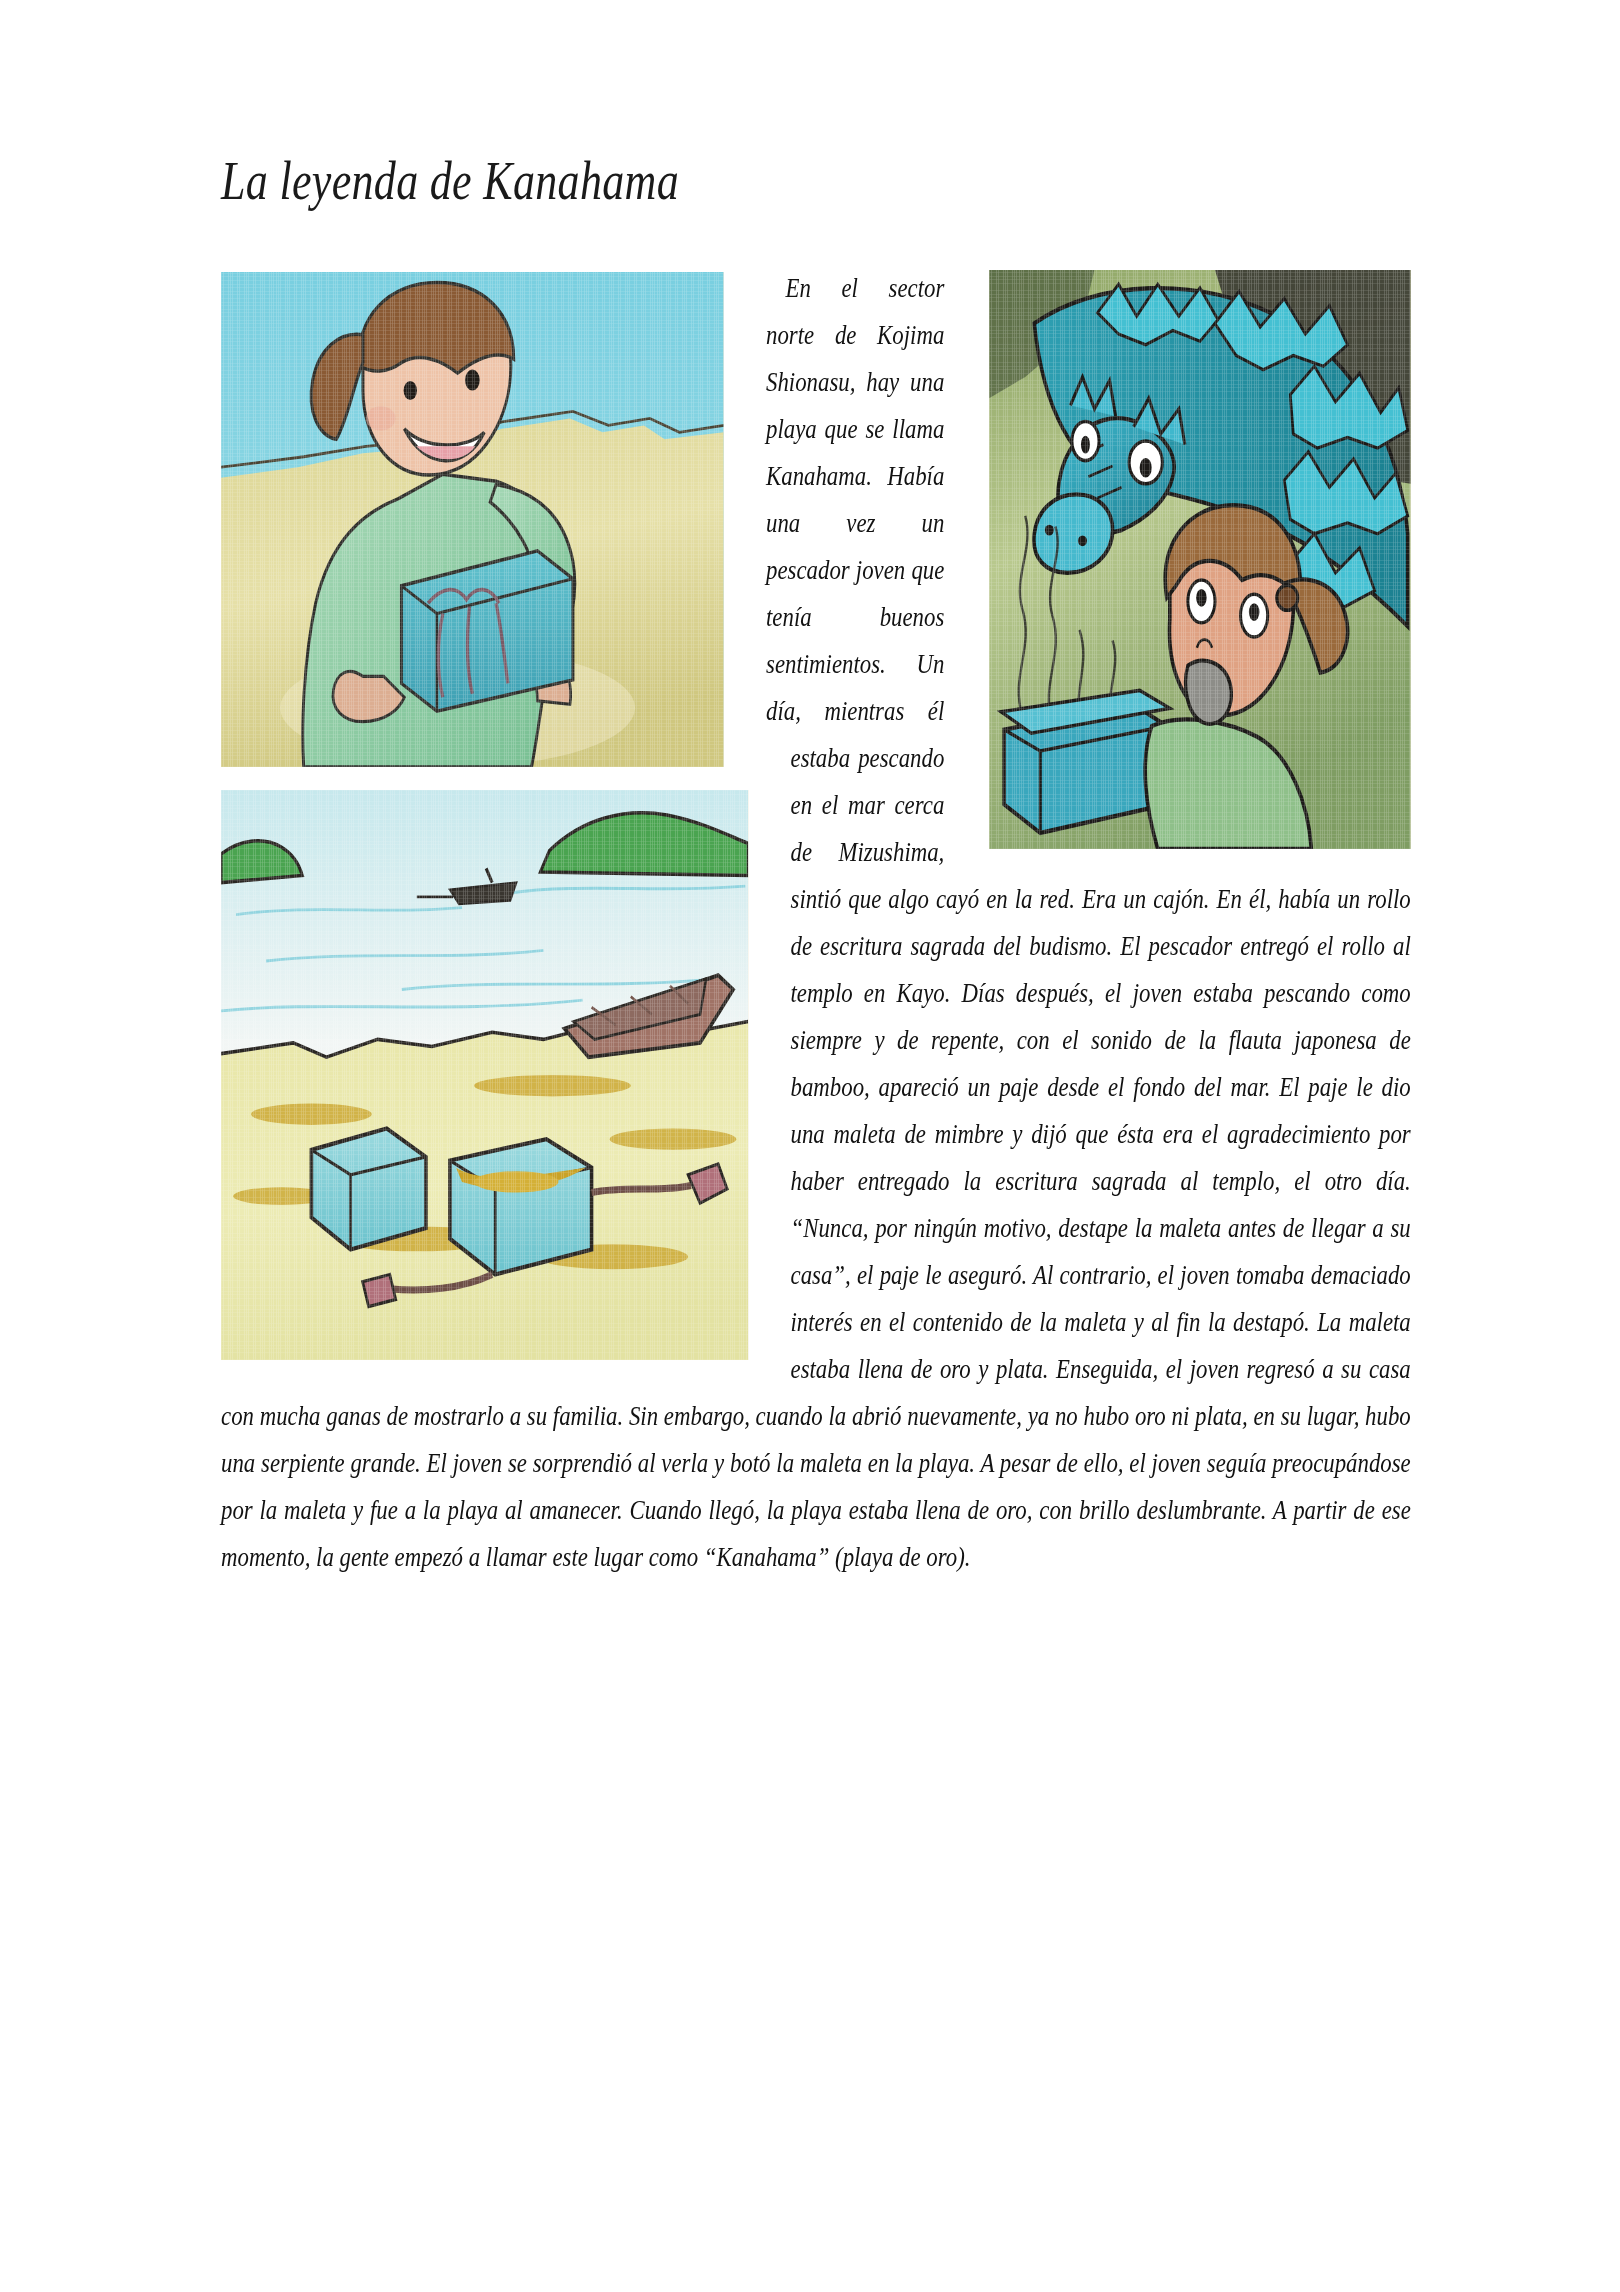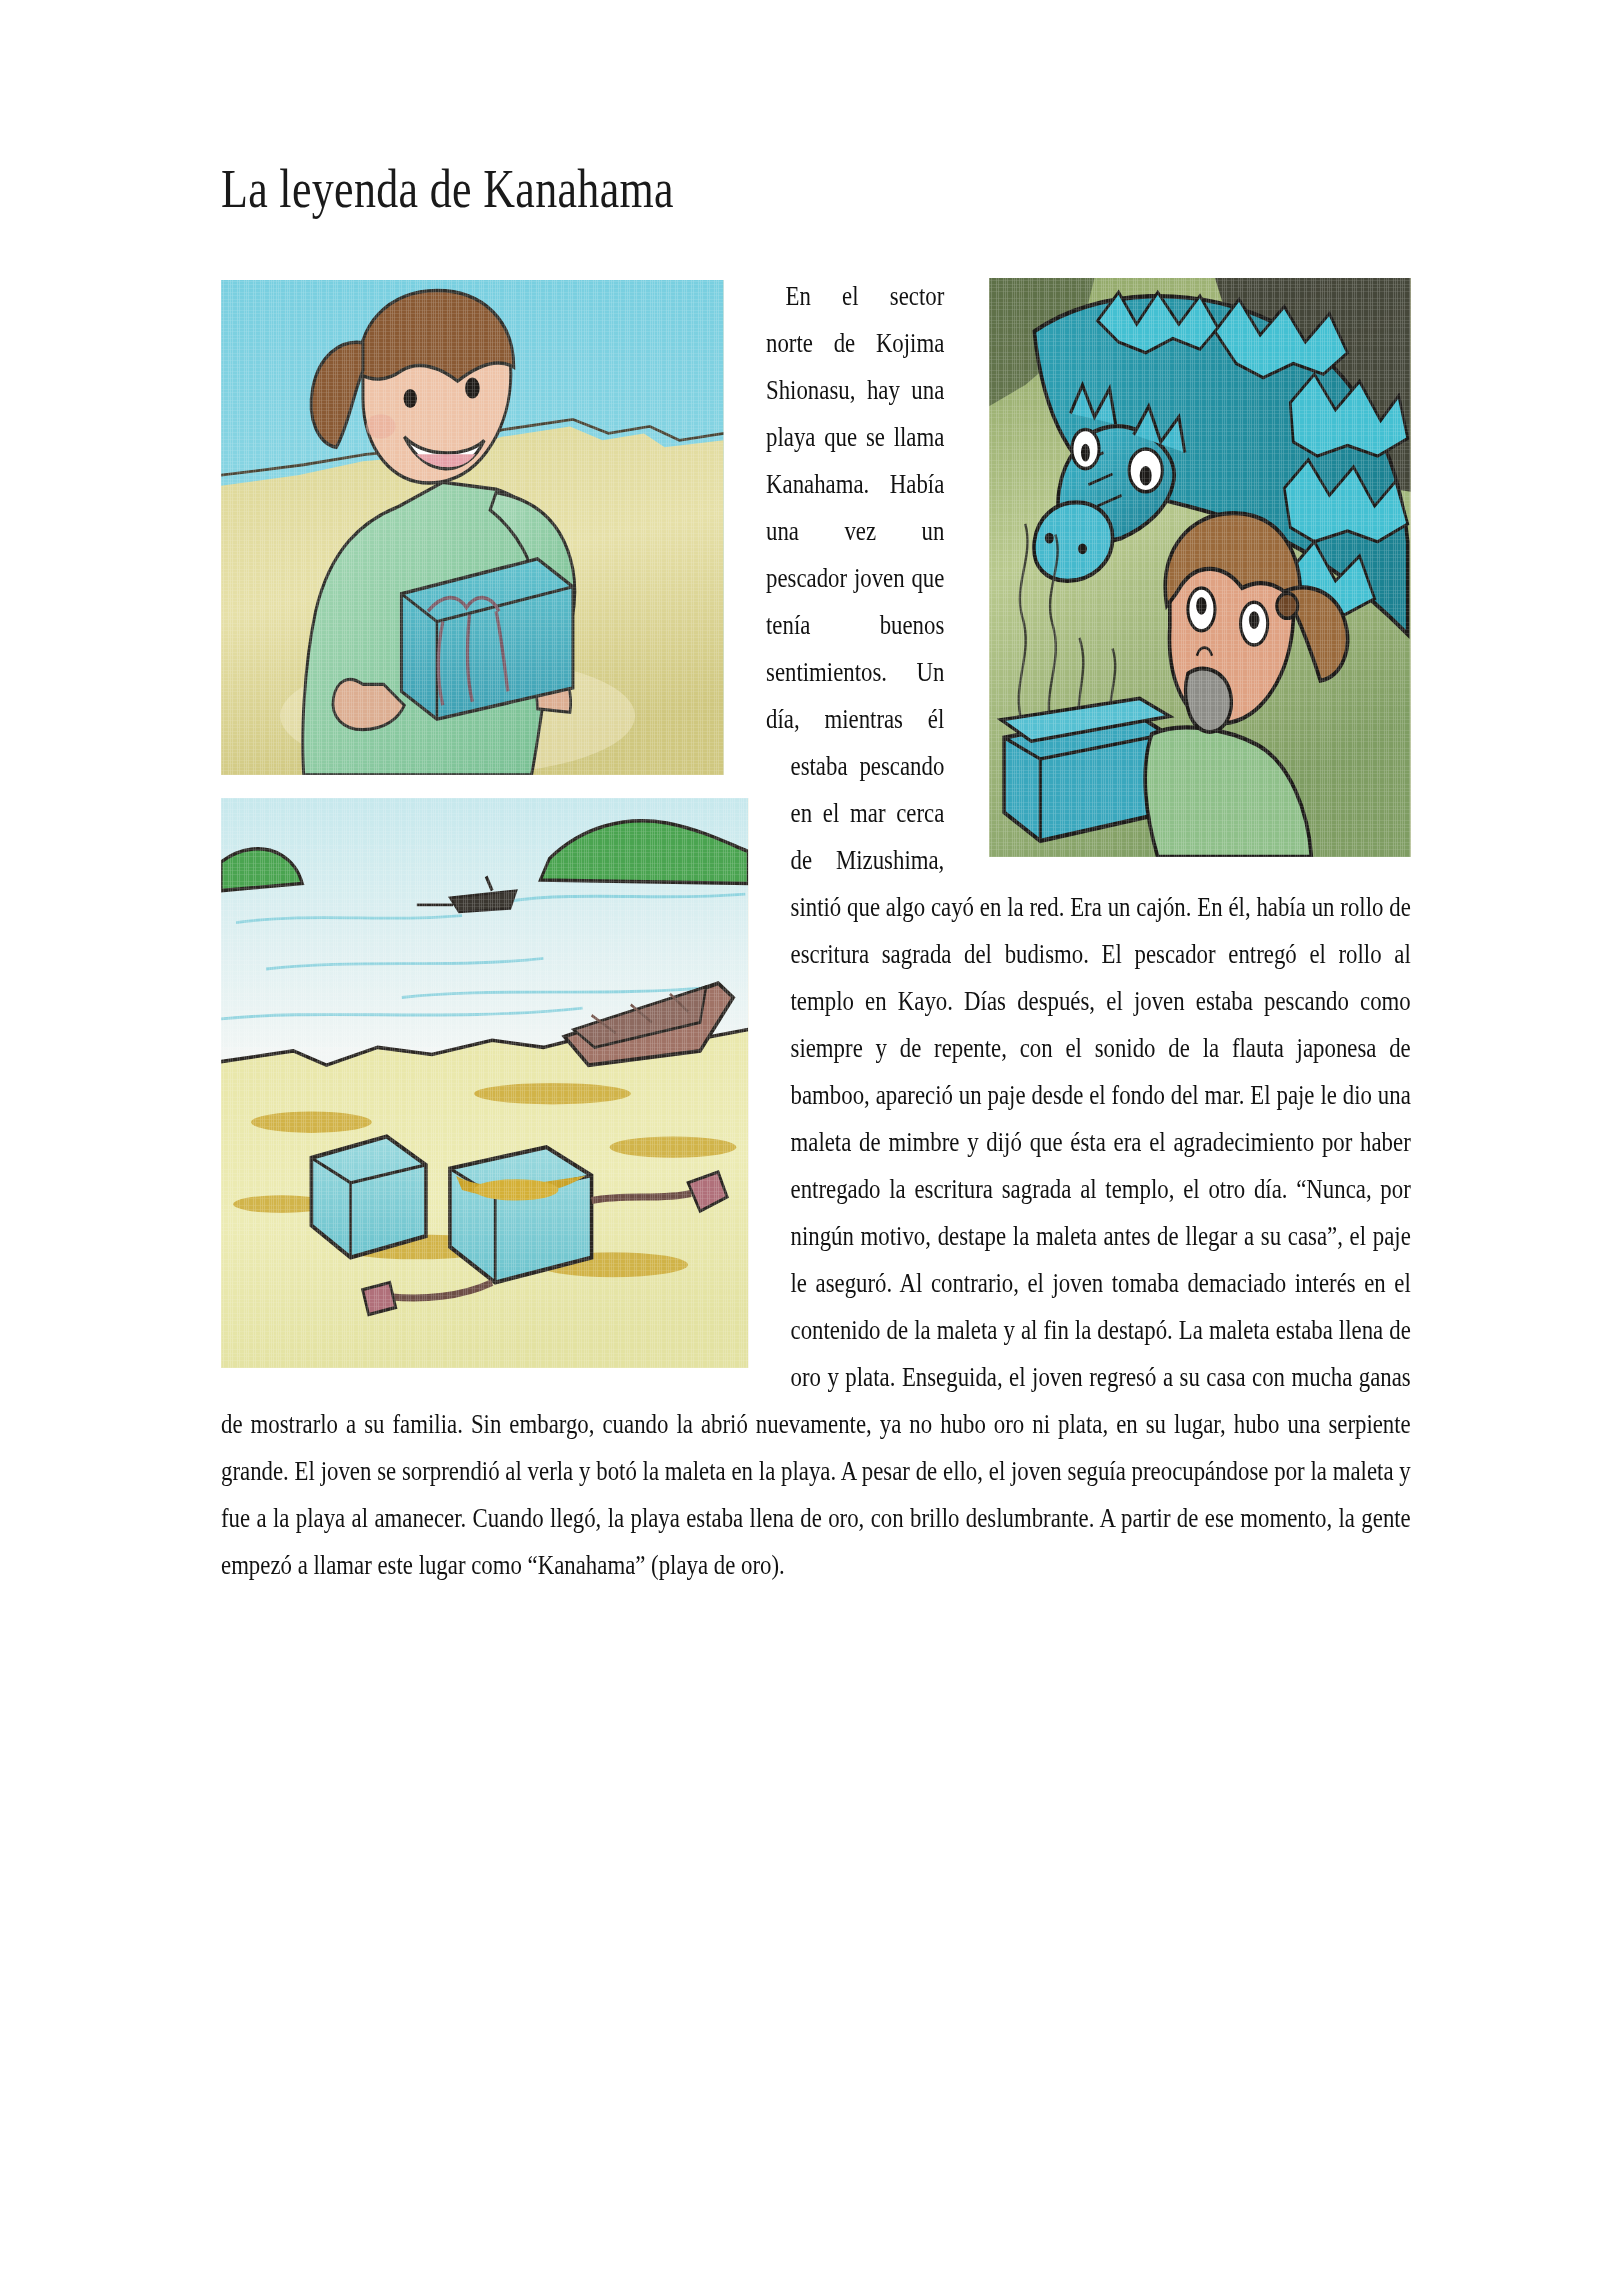--- a/index.html
+++ b/index.html
@@ -12,22 +12,23 @@
     width: 1621px;
     height: 2293px;
     background: #ffffff;
     overflow: hidden;
     font-family: "Liberation Serif", "DejaVu Serif", serif;
     color: #111111;
   }
   .content {
     position: absolute;
     left: 221px;
-    top: 160px;
+    top: 152px;
     width: 1190px;
+    font-style: italic;
   }
 
   
   .doc-title {
     font-size: 55px;
     line-height: 1.05;
     font-weight: 400;
     letter-spacing: 0.4px;
     color: #1a1a1a;
     margin: 0 0 55px 0;

